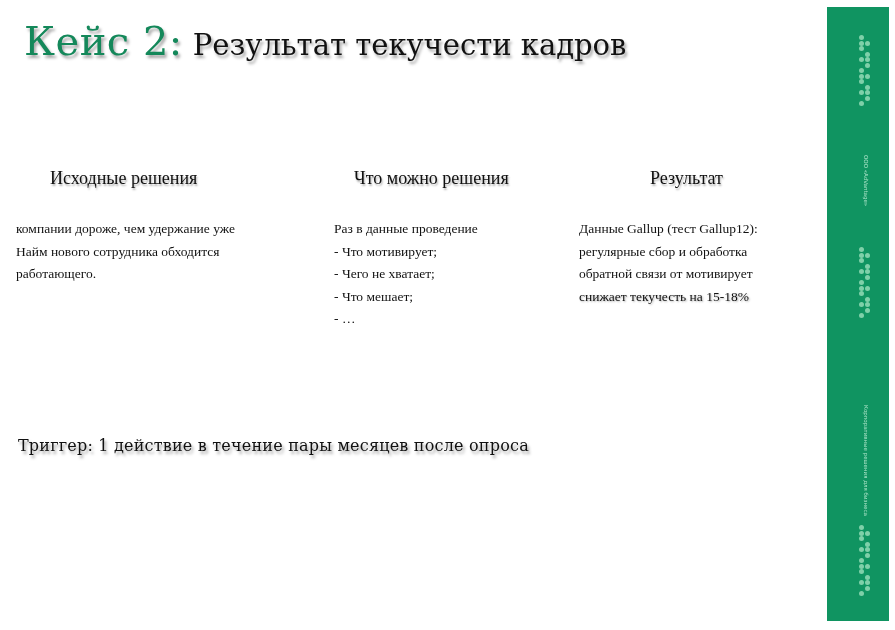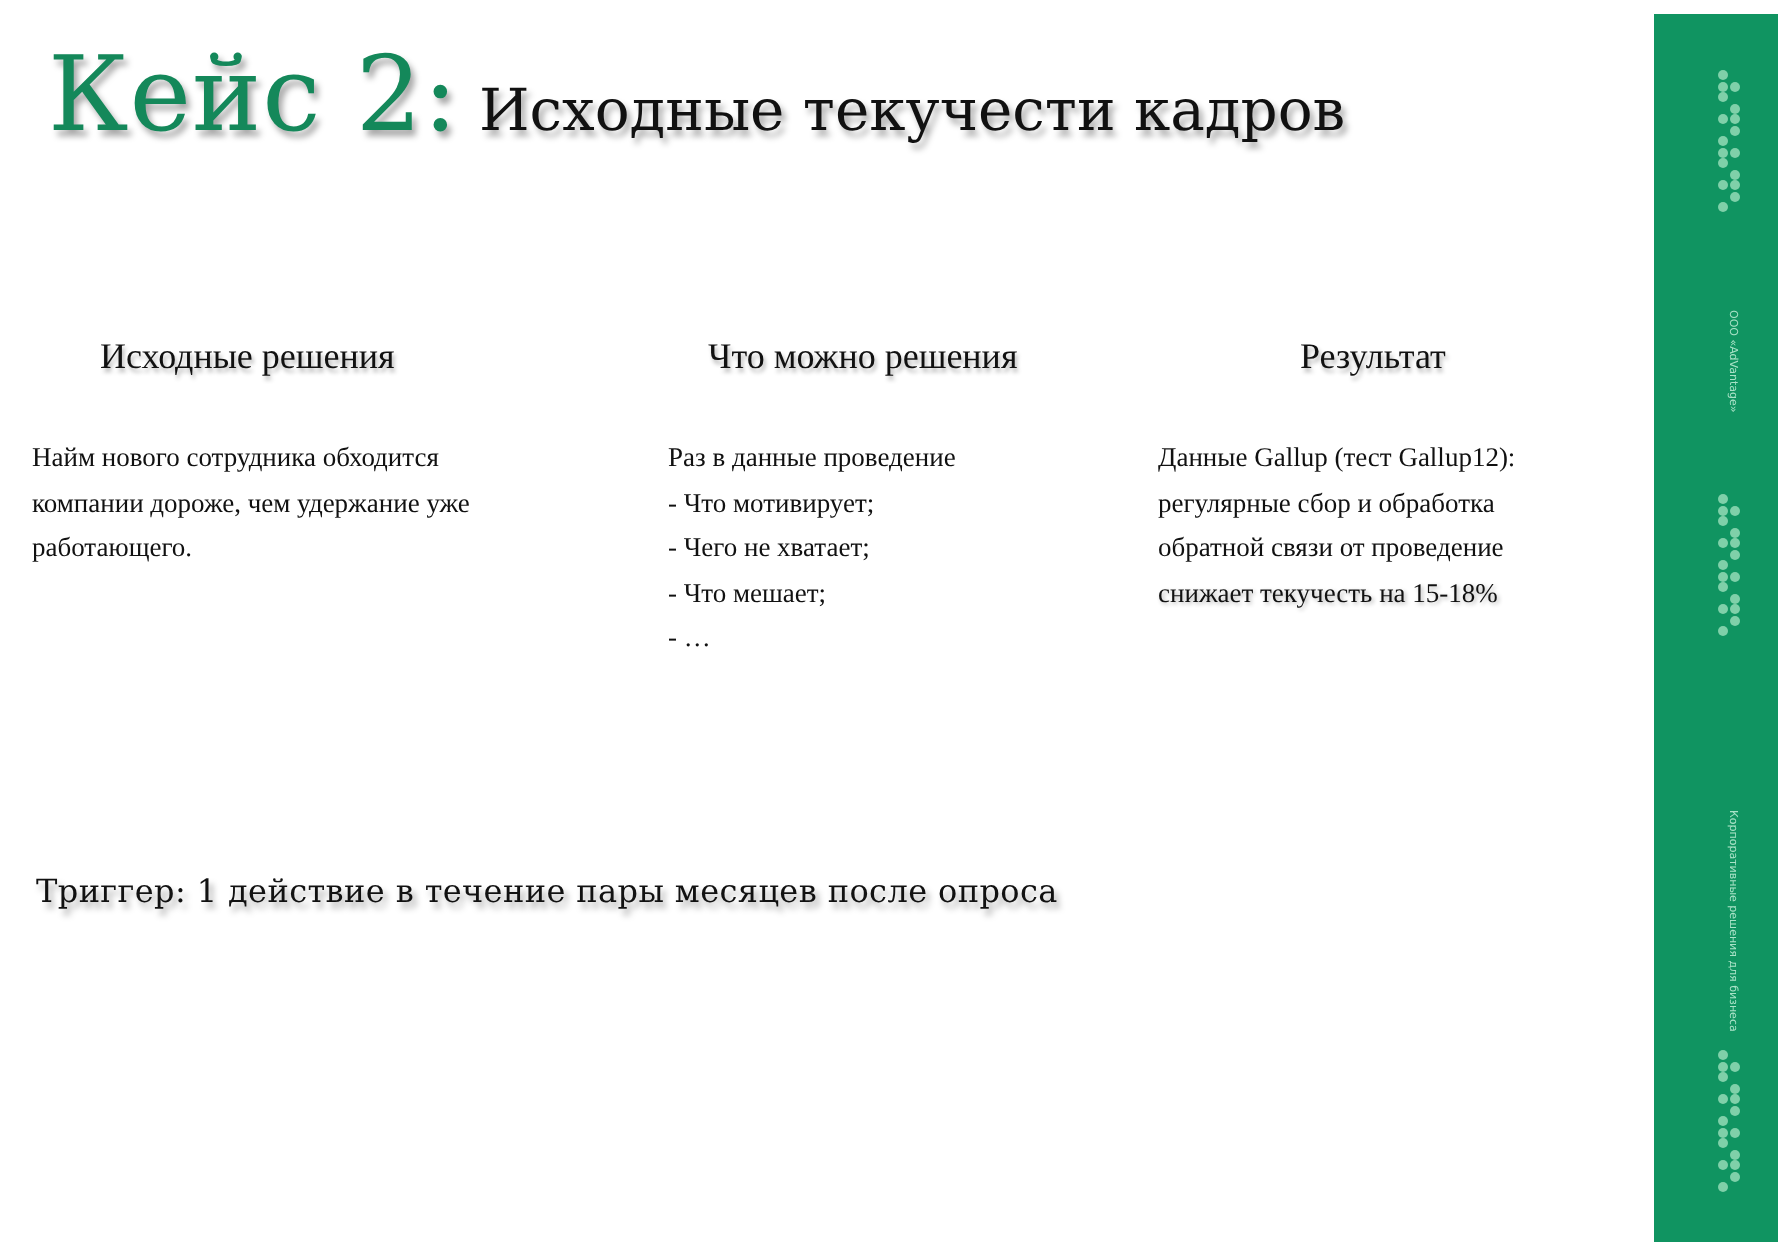--- a/index.html
+++ b/index.html
@@ -1,58 +1,58 @@
 <!DOCTYPE html>
 <html><head>
 <meta charset="utf-8">
 <style>
   html,body{margin:0;padding:0;}
   body{width:895px;height:630px;background:#ffffff;position:relative;overflow:hidden;font-family:"Liberation Serif","DejaVu Serif",serif;color:#111;}
   .title{position:absolute;left:24px;top:18px;white-space:nowrap;text-shadow:2px 3px 3px rgba(0,0,0,0.35);}
-  .title .accent{font-family:"DejaVu Serif",serif;font-size:52px;color:#14885a;letter-spacing:0.5px;}
+  .title .accent{font-family:"DejaVu Serif",serif;font-size:40px;color:#14885a;letter-spacing:0.5px;}
   .title .main{font-family:"DejaVu Serif",serif;font-size:29px;color:#111;margin-left:6px;}
   .col-head{position:absolute;top:168px;font-size:18px;text-shadow:1px 2px 2px rgba(0,0,0,0.3);white-space:nowrap;}
   .col-body{position:absolute;top:218px;font-size:13.5px;line-height:22.5px;}
   .col-body .it{}
   .trigger{position:absolute;left:18px;top:436px;font-family:"DejaVu Serif",serif;font-size:16px;white-space:nowrap;text-shadow:2px 3px 3px rgba(0,0,0,0.35);letter-spacing:0.2px;}
   .sidebar{position:absolute;left:827px;top:7px;width:62px;height:614px;background:#109461;}
   .dots{position:absolute;left:32px;width:16px;}
   .dot{width:5px;height:5px;border-radius:50%;background:#7fd0a9;position:absolute;}
   .vtext{position:absolute;left:36px;color:#a9e2c7;font-size:5.5px;writing-mode:vertical-rl;white-space:nowrap;font-family:"DejaVu Sans",sans-serif;}
 </style>
 </head>
 <body>
 
 <div class="title">
   <span class="accent">Кейс 2:</span>
-  <span class="main">Исходные текучести кадров</span>
+  <span class="main">Результат текучести кадров</span>
 </div>
 
 <div class="col-head" style="left:50px;">Исходные решения</div>
 <div class="col-head" style="left:354px;">Что можно решения</div>
 <div class="col-head" style="left:650px;">Результат</div>
 
 <div class="col-body" style="left:16px;width:290px;">
+  <div>компании дороже, чем удержание уже</div>
   <div>Найм нового сотрудника обходится</div>
-  <div>компании дороже, чем удержание уже</div>
   <div>работающего.</div>
 </div>
 
 <div class="col-body" style="left:334px;width:240px;">
   <div>Раз в данные проведение</div>
   <div><span>- </span><span class="it">Что мотивирует;</span></div>
   <div><span>- </span><span class="it">Чего не хватает;</span></div>
   <div><span>- </span><span class="it">Что мешает;</span></div>
   <div><span>- </span><span>…</span></div>
 </div>
 
 <div class="col-body" style="left:579px;width:240px;">
   <div>Данные Gallup (тест Gallup12):</div>
   <div>регулярные сбор и обработка</div>
-  <div>обратной связи от проведение</div>
+  <div>обратной связи от мотивирует</div>
   <div style="text-shadow:1px 1px 2px rgba(0,0,0,0.3);">снижает текучесть на 15-18%</div>
 </div>
 
 <div class="trigger">Триггер: 1 действие в течение пары месяцев после опроса</div>
 
 <div class="sidebar">
   <div class="dots" style="top:28px;" id="d1">
       <div class="dot" style="top: 0px; left: 0px;"></div>
       <div class="dot" style="top: 5.5px; left: 6px;"></div>
       <div class="dot" style="top: 5.5px; left: 0px;"></div>

